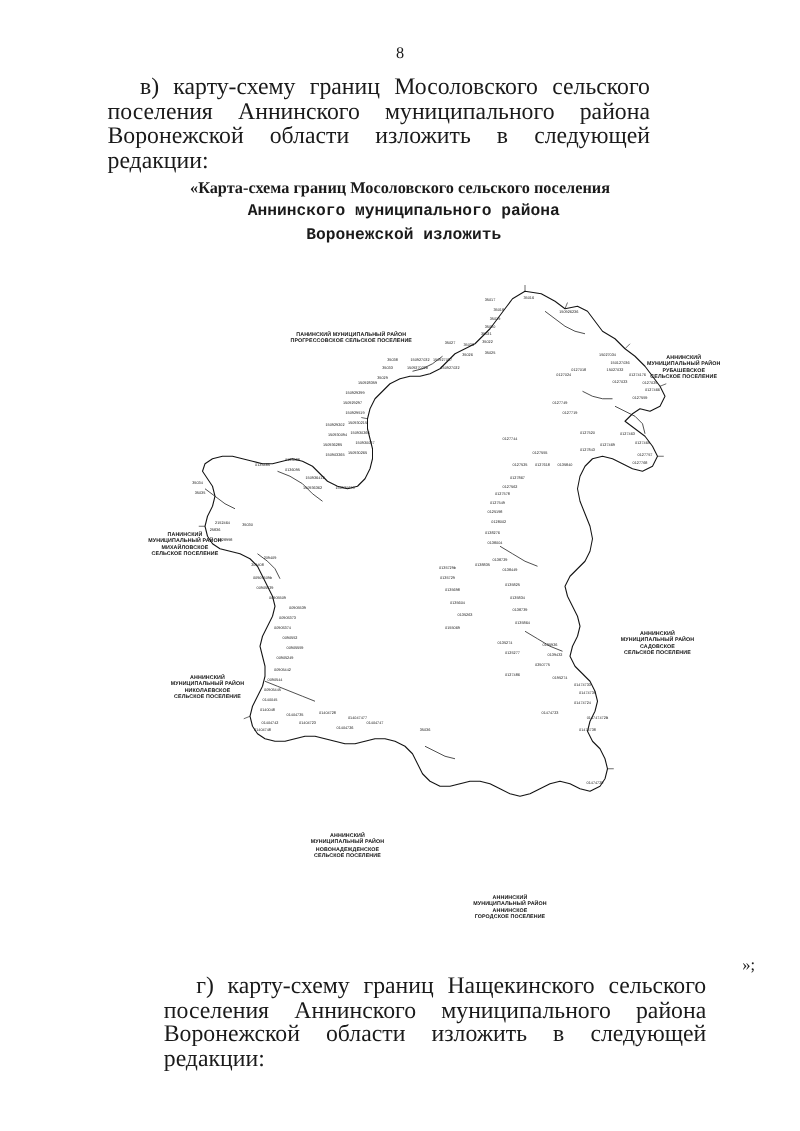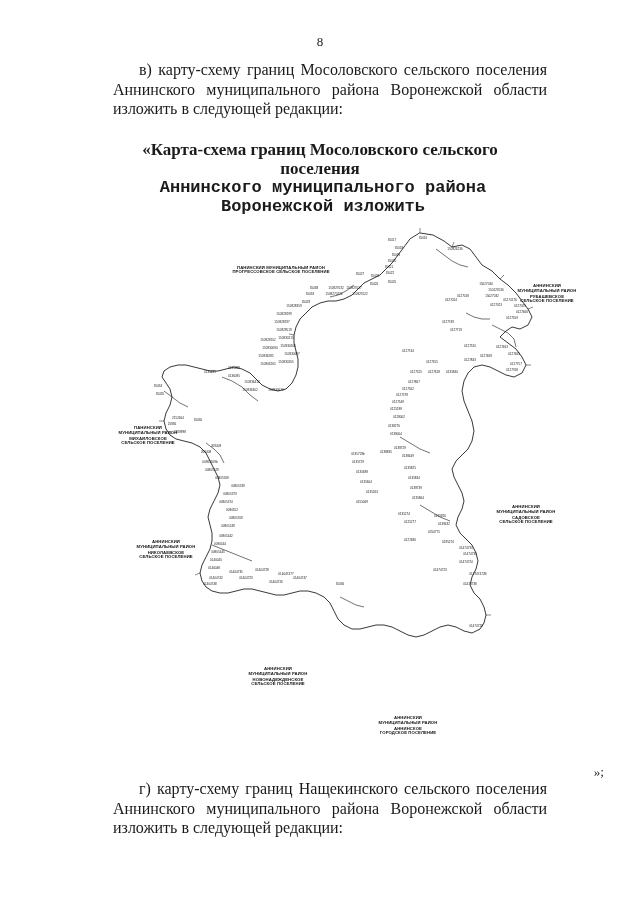--- a/index.html
+++ b/index.html
@@ -9,32 +9,32 @@
     color:#1a1a1a;
   }
   .page{position:absolute;inset:0;background:#fff;}
 
   .page-number{
     position:absolute;top:34px;left:0;width:640px;
     text-align:center;font-size:13px;
   }
 
   .para{
-    position:absolute;left:113px;width:434px;
-    font-size:16px;line-height:19.5px;
+    position:absolute;left:86px;width:434px;
+    font-size:19px;line-height:19.5px;
     text-align:justify;text-justify:inter-word;
     hyphens:none;
   }
   .para .indent{display:inline-block;width:26px;}
   #para-v{top:60px;}
-  #para-g{top:779px;}
+  #para-g{top:779px;margin-left:45px;}
 
   .title-block{
     position:absolute;left:103px;width:434px;top:140px;
-    text-align:center;font-weight:bold;font-size:17px;
+    text-align:center;font-weight:bold;font-size:13px;
     line-height:19px;
   }
   .title-block .tl{display:block;}
   .title-block .tl2,.title-block .tl3{margin-left:6px;font-family:Liberation Mono, monospace;}
 
   .closing-quote{
     position:absolute;right:36px;top:764px;
     font-size:13.2px;
   }
 

